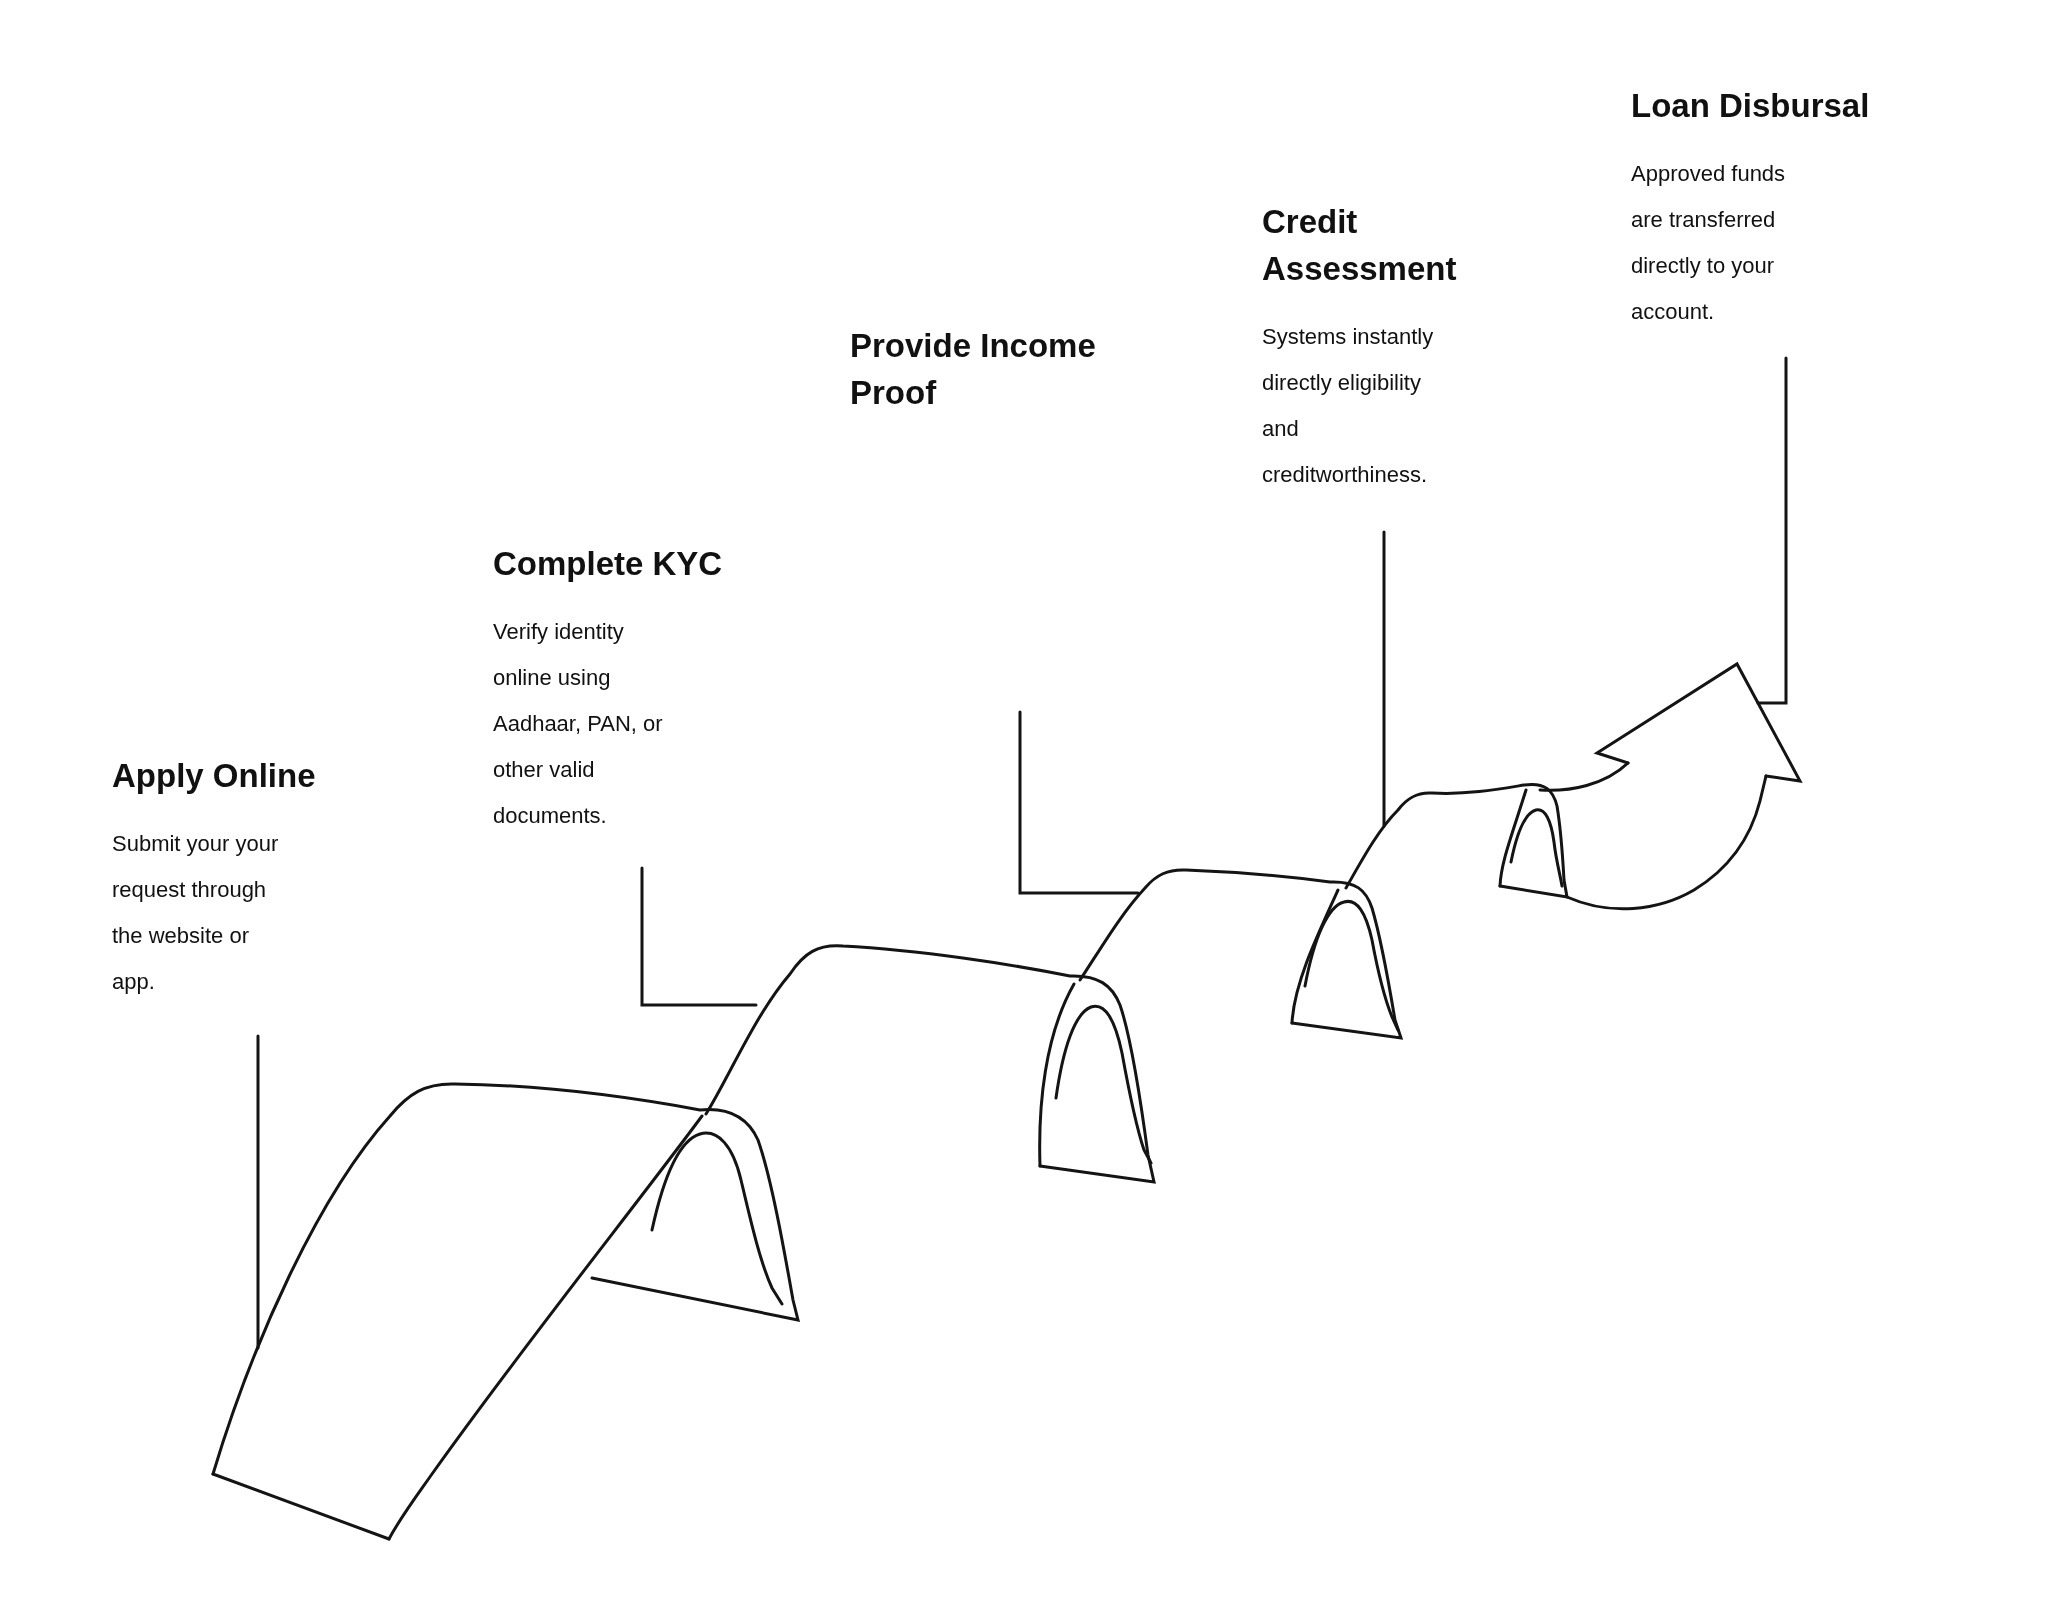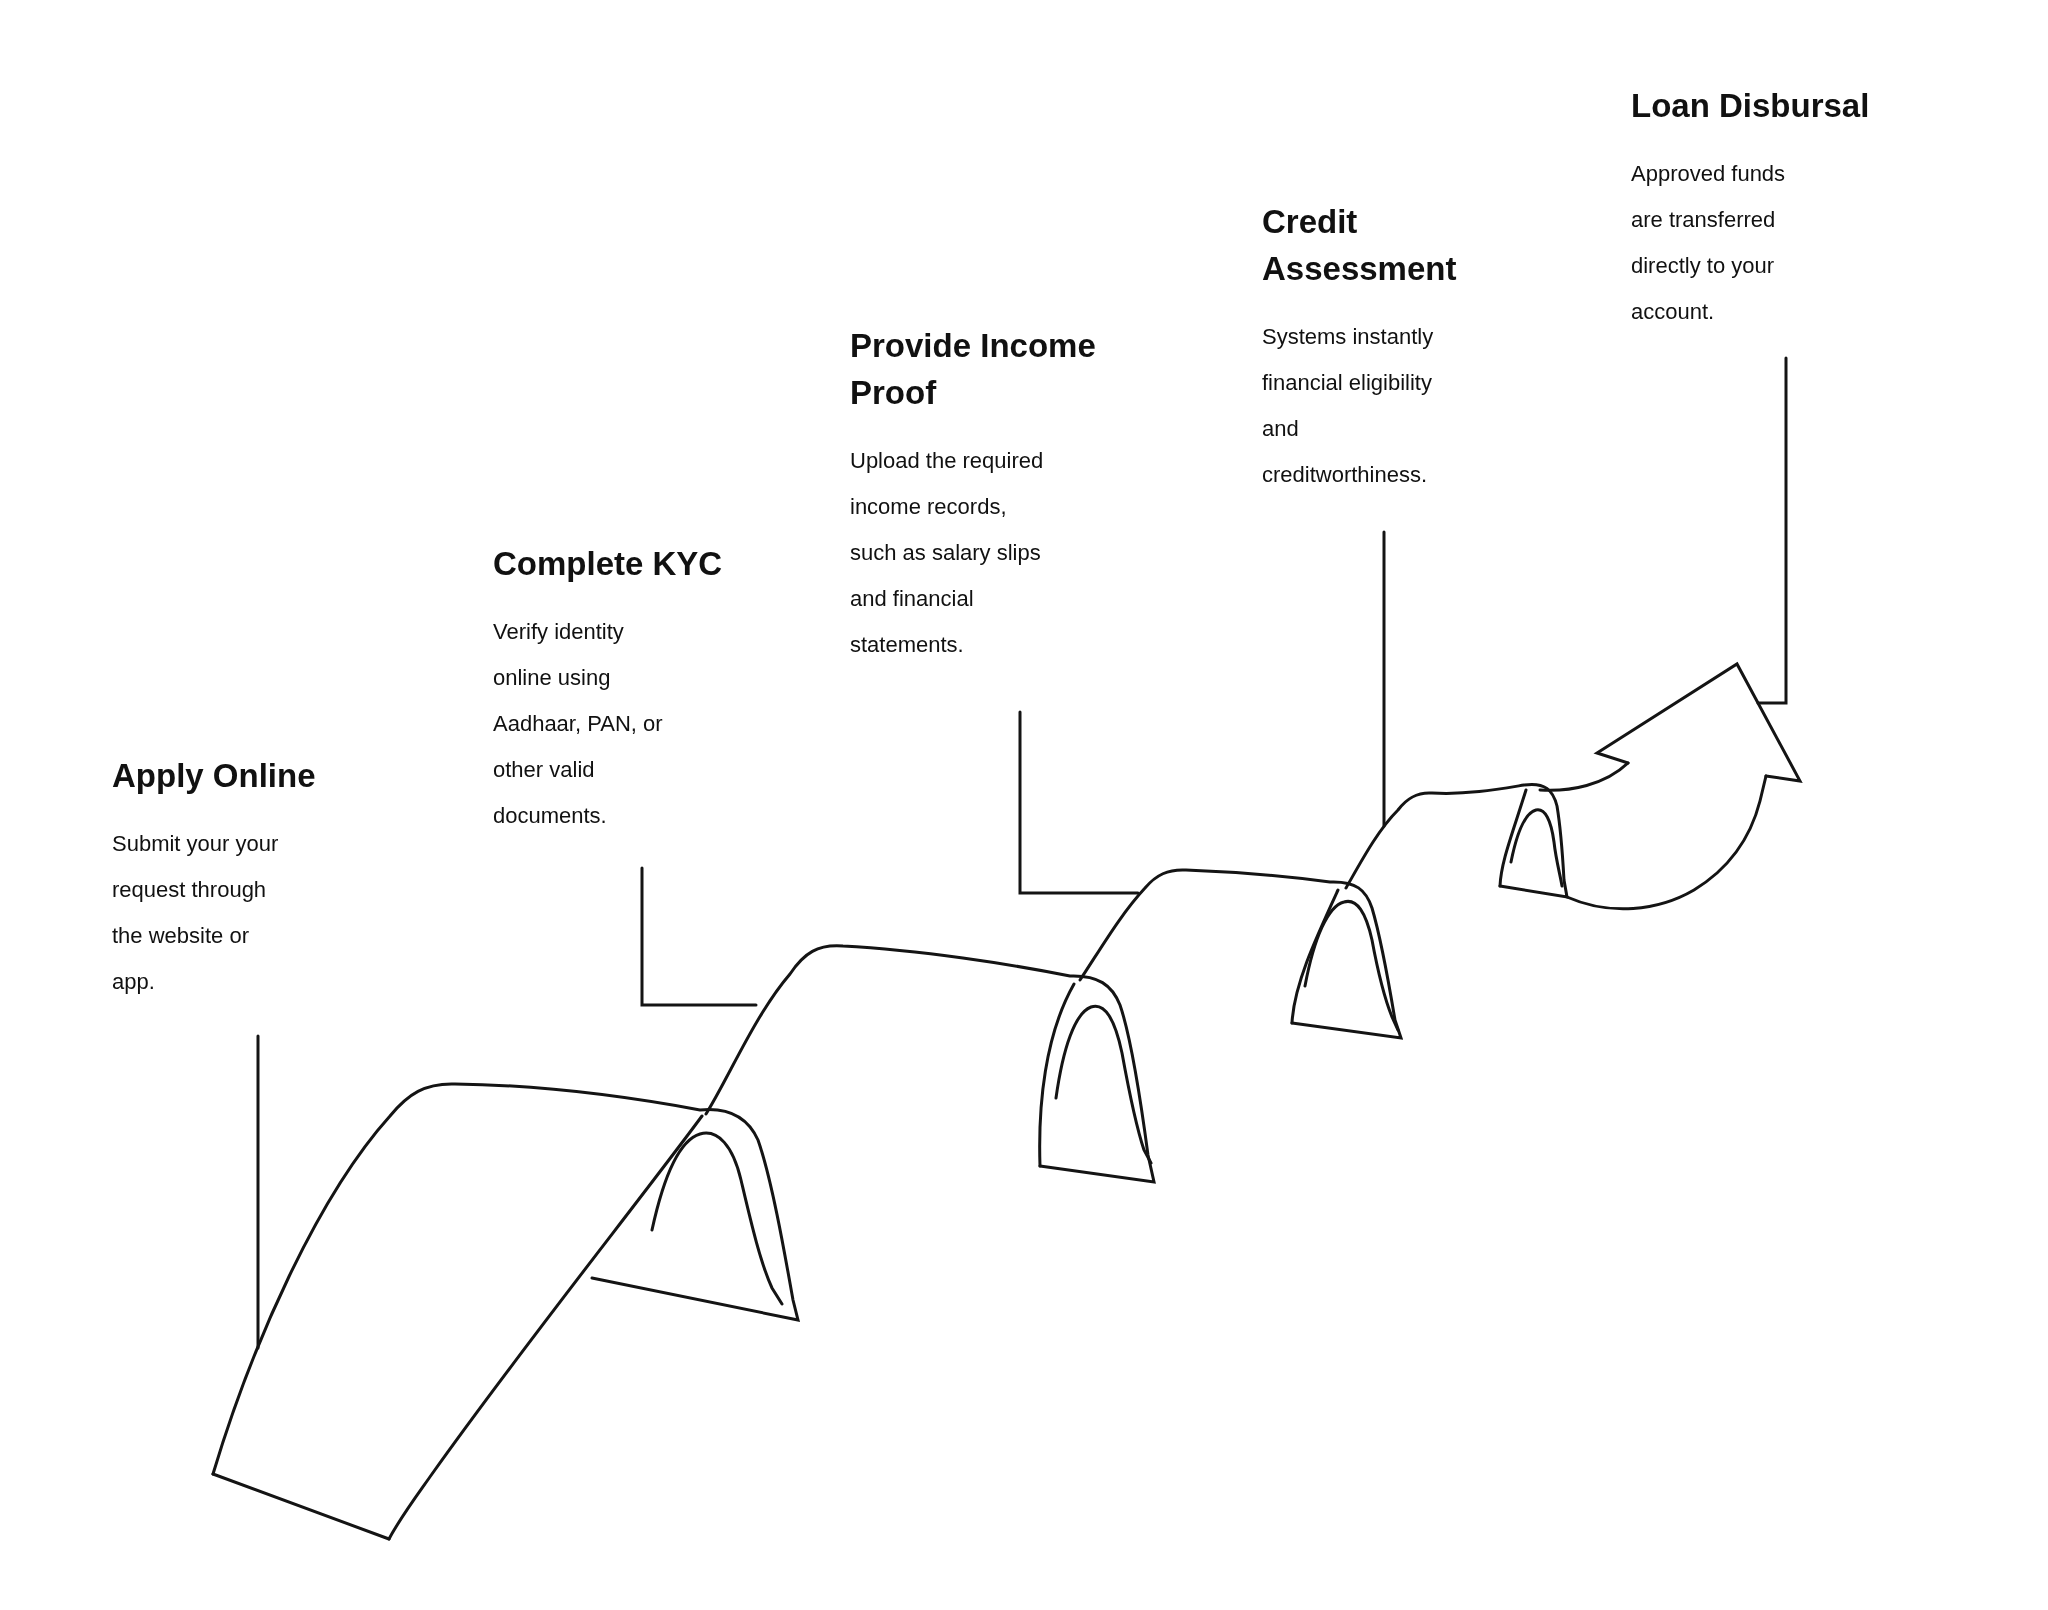--- a/index.html
+++ b/index.html
@@ -160,32 +160,27 @@
     <div class="step-desc">Verify identity
 online using
 Aadhaar, PAN, or
 other valid
 documents.</div>
   </div>
 
   <div class="step step-3">
     <div class="step-title">Provide Income
 Proof</div>
-    <div class="step-desc">Upload the required
-income records,
-such as salary slips
-and financial
-statements.</div>
   </div>
 
   <div class="step step-4">
     <div class="step-title">Credit
 Assessment</div>
     <div class="step-desc">Systems instantly
-financial eligibility
+directly eligibility
 and
 creditworthiness.</div>
   </div>
 
   <div class="step step-5">
     <div class="step-title">Loan Disbursal</div>
     <div class="step-desc">Approved funds
 are transferred
 directly to your
 account.</div>

